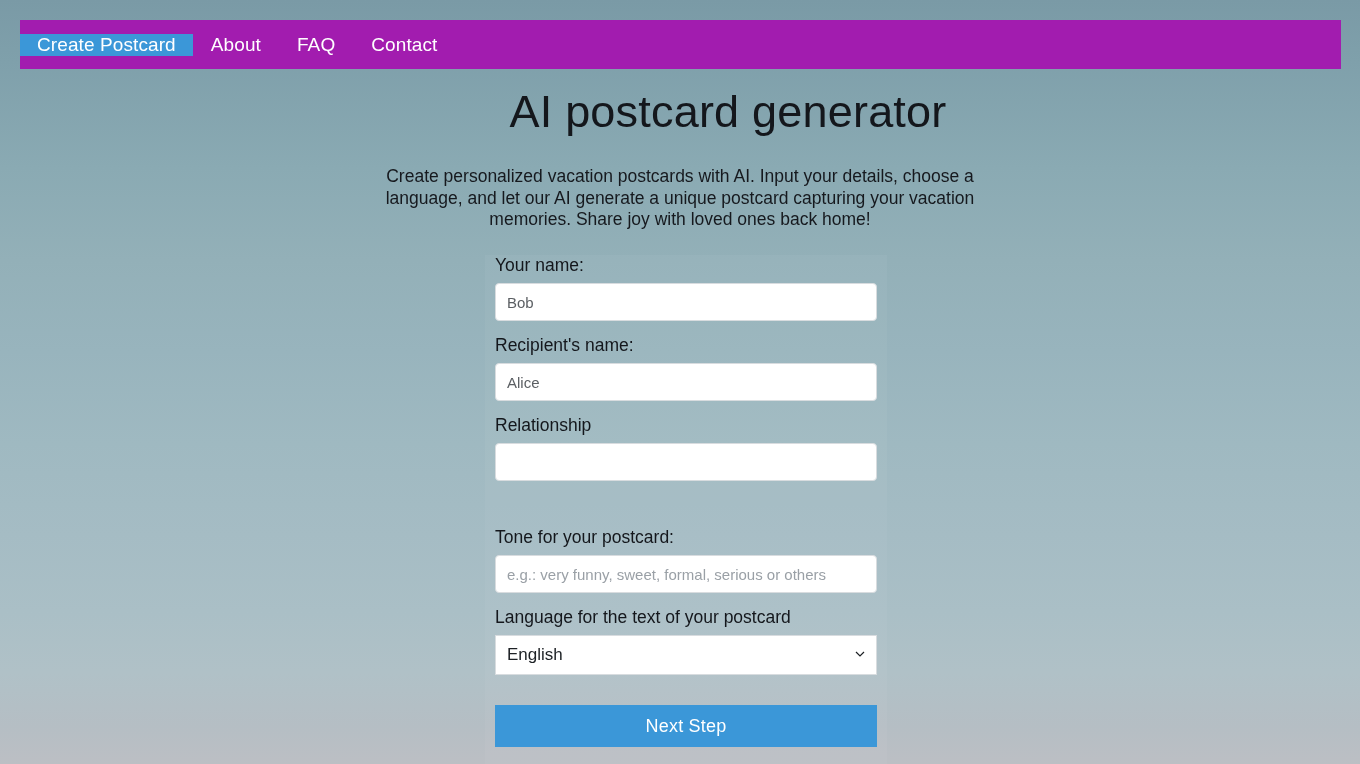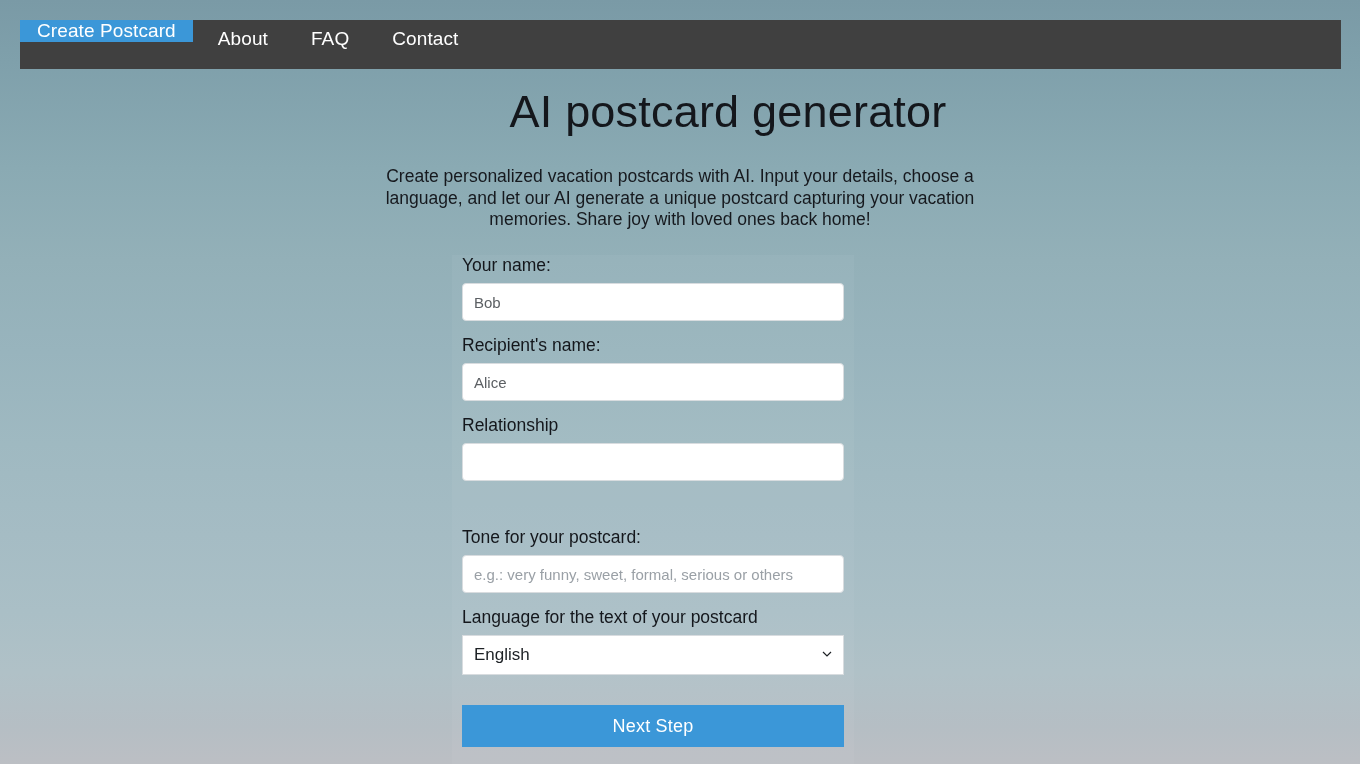--- a/index.html
+++ b/index.html
@@ -27,25 +27,24 @@
     position: relative;
   }
 
   
   .navbar {
     position: absolute;
     top: 20px;
     left: 20px;
     width: 1321px;
     height: 49px;
-    background: #404040;
+    background: #a21caf;
     display: flex;
-    align-items: flex-start;
-    box-sizing: border-box;
-    gap: 7px;
+    align-items: center;
+    box-sizing: border-box;
   }
   .nav-item {
     display: flex;
     align-items: center;
     padding: 8px 18px;
     color: #ffffff;
     font-size: 19px;
     letter-spacing: 0.1px;
     text-decoration: none;
     white-space: nowrap;
@@ -82,21 +81,21 @@
     font-size: 17.5px;
     line-height: 21.5px;
     color: #16191e;
     margin: 0;
   }
 
   
   .form-panel {
     position: absolute;
     top: 255px;
-    left: 452px;
+    left: 485px;
     width: 402px;
     min-height: 509px;
     background: rgba(255,255,255,0.045);
     box-sizing: border-box;
     padding: 0;
   }
   .form-inner {
     position: absolute;
     top: 0;
     left: 10px;

